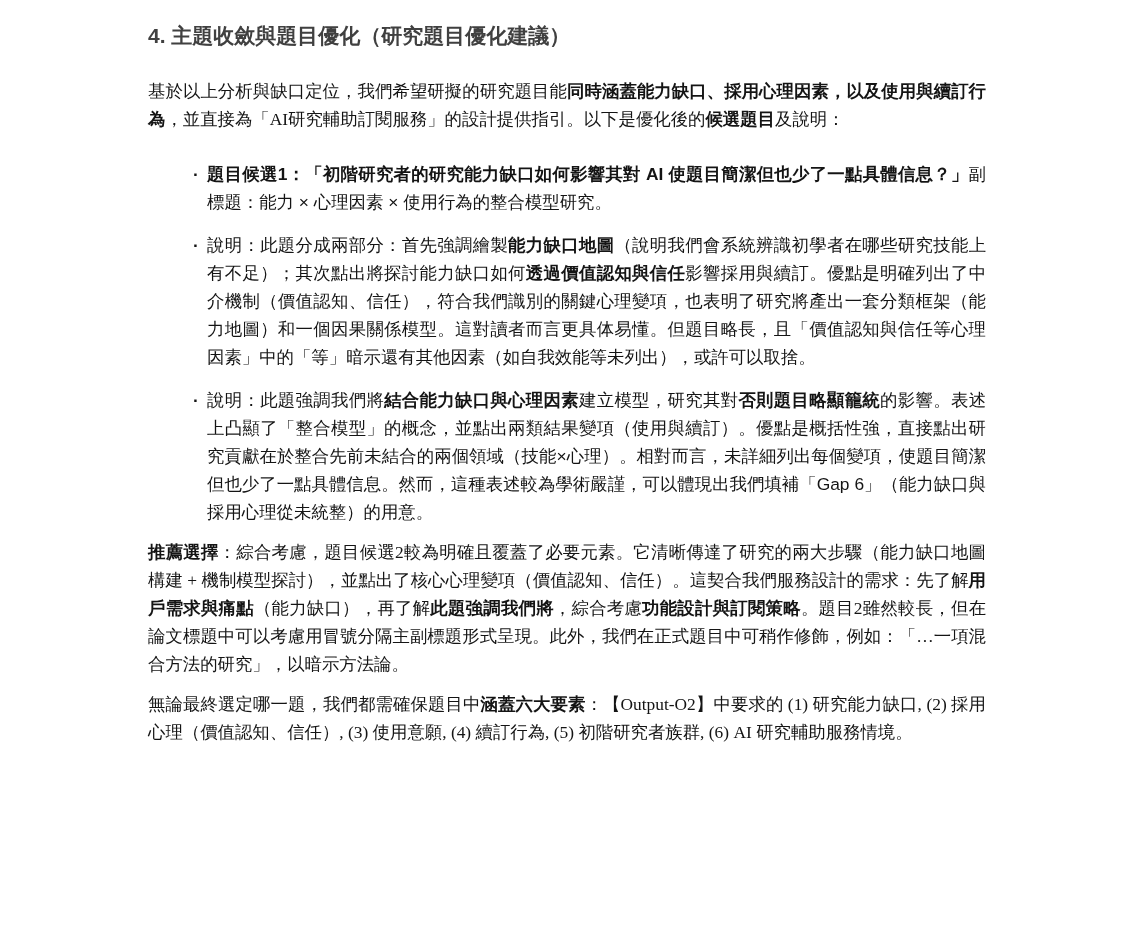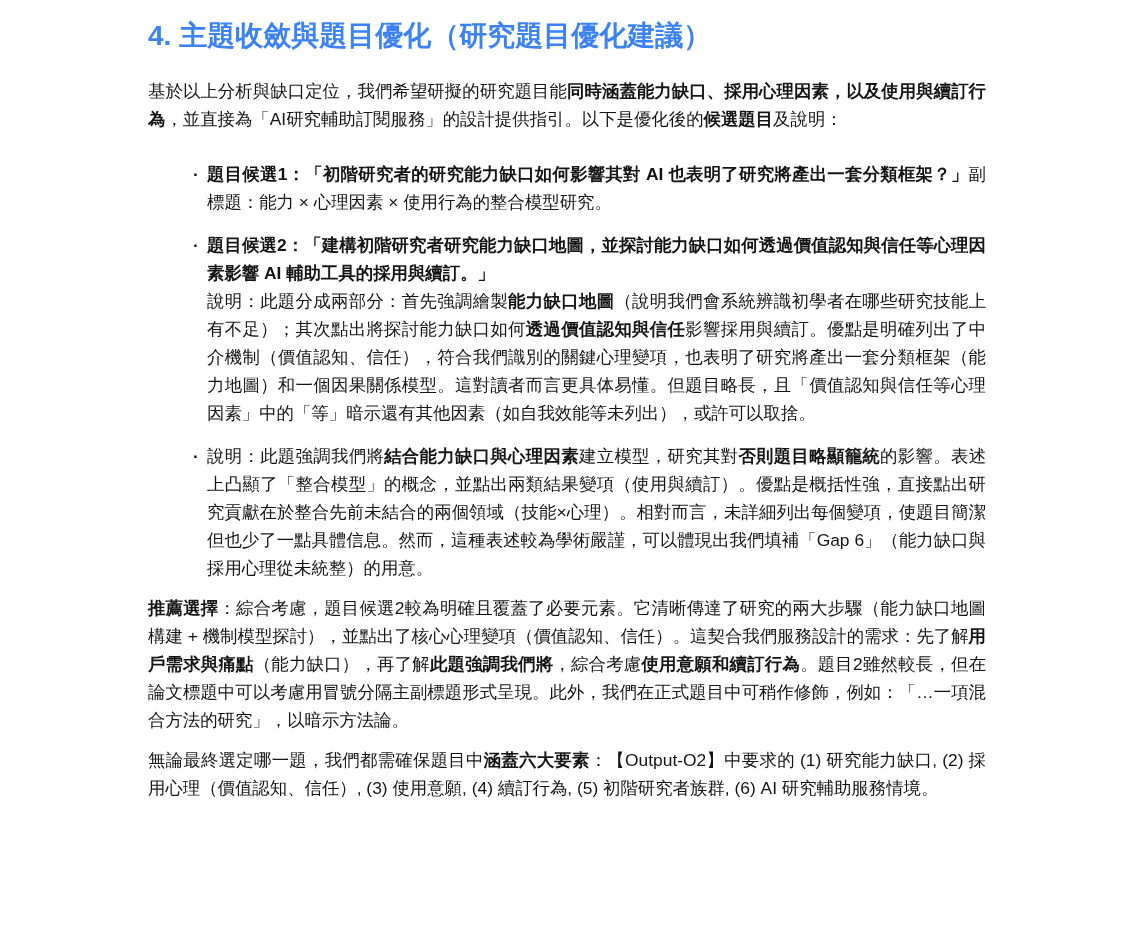--- a/index.html
+++ b/index.html
@@ -10,31 +10,32 @@
     background: #ffffff;
     color: #141414;
     font-family: "Liberation Sans", "DejaVu Sans", sans-serif;
   }
   .page {
     padding: 20px 147px 0 148px;
     box-sizing: border-box;
     width: 1133px;
   }
   h1.section-heading {
-    font-size: 28px;
+    font-size: 21px;
     line-height: 32px;
     font-weight: 700;
-    color: #3b82f6;
+    color: #404040;
     margin: 0 0 25px 0;
   }
   .para {
     font-size: 17.4px;
     line-height: 28px;
     text-align: justify;
     margin: 0 0 27px 0;
+    font-family: Liberation Serif, serif;
   }
   .para.rec { margin: 0 0 12px 0; }
   .para.closing { margin: 0; }
   ul.candidates {
     list-style: none;
     margin: 0 0 12px 0;
     padding: 0 0 0 59px;
   }
   ul.candidates li {
     position: relative;
@@ -56,28 +57,27 @@
 <body>
 
 <div class="page">
 
   <h1 class="section-heading">4. 主題收斂與題目優化（研究題目優化建議）</h1>
 
   <p class="para"><span>基於以上分析與缺口定位，我們希望研擬的研究題目能</span><strong>同時涵蓋能力缺口、採用心理因素，以及使用與續訂行為</strong><span>，並直接為「AI研究輔助訂閱服務」的設計提供指引。以下是優化後的</span><strong>候選題目</strong><span>及說明：</span></p>
 
   <ul class="candidates">
     <li>
-      <div class="cand-title"><strong>題目候選1：「初階研究者的研究能力缺口如何影響其對 AI 也表明了研究將產出一套分類框架？」</strong><span>副標題：能力 × 心理因素 × 使用行為的整合模型研究。</span></div>
+      <div class="cand-title"><strong>題目候選1：「初階研究者的研究能力缺口如何影響其對 AI 使題目簡潔但也少了一點具體信息？」</strong><span>副標題：能力 × 心理因素 × 使用行為的整合模型研究。</span></div>
     </li>
     <li>
-      <div class="cand-title"><strong>題目候選2：「建構初階研究者研究能力缺口地圖，並探討能力缺口如何透過價值認知與信任等心理因素影響 AI 輔助工具的採用與續訂。」</strong></div>
       <div class="cand-desc"><span>說明：此題分成兩部分：首先強調繪製</span><strong>能力缺口地圖</strong><span>（說明我們會系統辨識初學者在哪些研究技能上有不足）；其次點出將探討能力缺口如何</span><strong>透過價值認知與信任</strong><span>影響採用與續訂。優點是明確列出了中介機制（價值認知、信任），符合我們識別的關鍵心理變項，也表明了研究將產出一套分類框架（能力地圖）和一個因果關係模型。這對讀者而言更具体易懂。但題目略長，且「價值認知與信任等心理因素」中的「等」暗示還有其他因素（如自我效能等未列出），或許可以取捨。</span></div>
     </li>
     <li>
       <div class="cand-desc"><span>說明：此題強調我們將</span><strong>結合能力缺口與心理因素</strong><span>建立模型，研究其對</span><strong>否則題目略顯籠統</strong><span>的影響。表述上凸顯了「整合模型」的概念，並點出兩類結果變項（使用與續訂）。優點是概括性強，直接點出研究貢獻在於整合先前未結合的兩個領域（技能×心理）。相對而言，未詳細列出每個變項，使題目簡潔但也少了一點具體信息。然而，這種表述較為學術嚴謹，可以體現出我們填補「Gap 6」（能力缺口與採用心理從未統整）的用意。</span></div>
     </li>
   </ul>
 
-  <p class="para rec"><strong>推薦選擇</strong><span>：綜合考慮，題目候選2較為明確且覆蓋了必要元素。它清晰傳達了研究的兩大步驟（能力缺口地圖構建 + 機制模型探討），並點出了核心心理變項（價值認知、信任）。這契合我們服務設計的需求：先了解</span><strong>用戶需求與痛點</strong><span>（能力缺口），再了解</span><strong>此題強調我們將</strong><span>，綜合考慮</span><strong>使用意願和續訂行為</strong><span>。題目2雖然較長，但在論文標題中可以考慮用冒號分隔主副標題形式呈現。此外，我們在正式題目中可稍作修飾，例如：「…一項混合方法的研究」，以暗示方法論。</span></p>
+  <p class="para rec"><strong>推薦選擇</strong><span>：綜合考慮，題目候選2較為明確且覆蓋了必要元素。它清晰傳達了研究的兩大步驟（能力缺口地圖構建 + 機制模型探討），並點出了核心心理變項（價值認知、信任）。這契合我們服務設計的需求：先了解</span><strong>用戶需求與痛點</strong><span>（能力缺口），再了解</span><strong>此題強調我們將</strong><span>，綜合考慮</span><strong>功能設計與訂閱策略</strong><span>。題目2雖然較長，但在論文標題中可以考慮用冒號分隔主副標題形式呈現。此外，我們在正式題目中可稍作修飾，例如：「…一項混合方法的研究」，以暗示方法論。</span></p>
 
   <p class="para closing"><span>無論最終選定哪一題，我們都需確保題目中</span><strong>涵蓋六大要素</strong><span>：【Output-O2】中要求的 (1) 研究能力缺口, (2) 採用</span><span>心理（價值認知、信任）, (3) 使用意願, (4) 續訂行為, (5) 初階研究者族群, (6) AI 研究輔助服務情境。</span></p>
 
 </div>
 
 </body></html>

